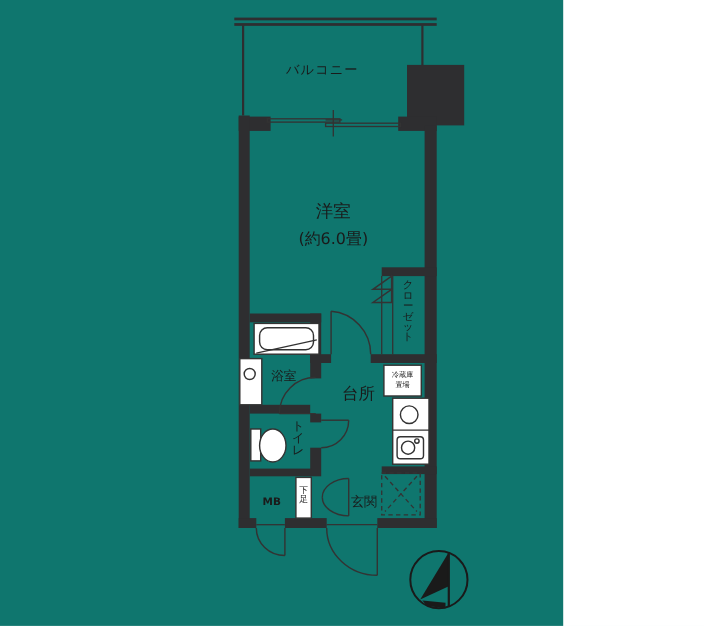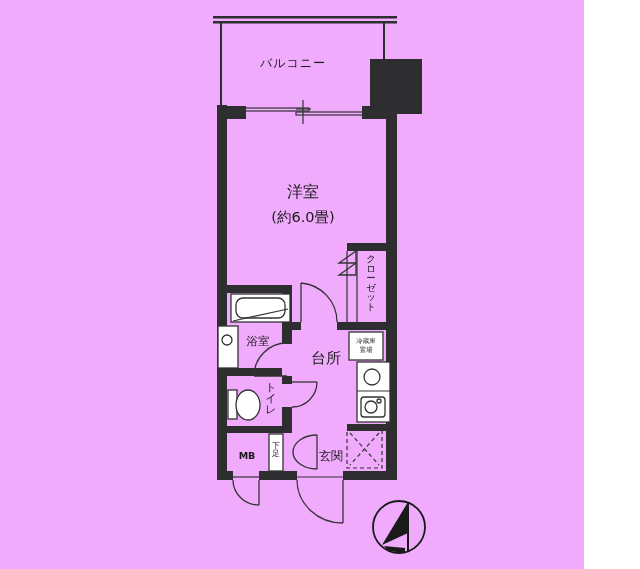--- a/index.html
+++ b/index.html
@@ -1,19 +1,19 @@
 <!DOCTYPE html>
 <html><head>
 <meta charset="utf-8">
 <style>
   html,body{margin:0;padding:0;background:#fff;}
   .canvas{
     position:relative;
-    width:584px;height:569px;
-    background:#f0abfc;
+    width:512px;height:569px;
+    background:#0f766e;
     font-family:"DejaVu Sans",sans-serif;
     overflow:hidden;
   }
   svg{position:absolute;left:0;top:0;}
   text{
     fill:#1a1a1a;
     font-family:"DejaVu Sans",sans-serif;
   }
   .lbl{text-anchor:middle;}
   .wall{fill:#2e2e30;stroke:none;}

